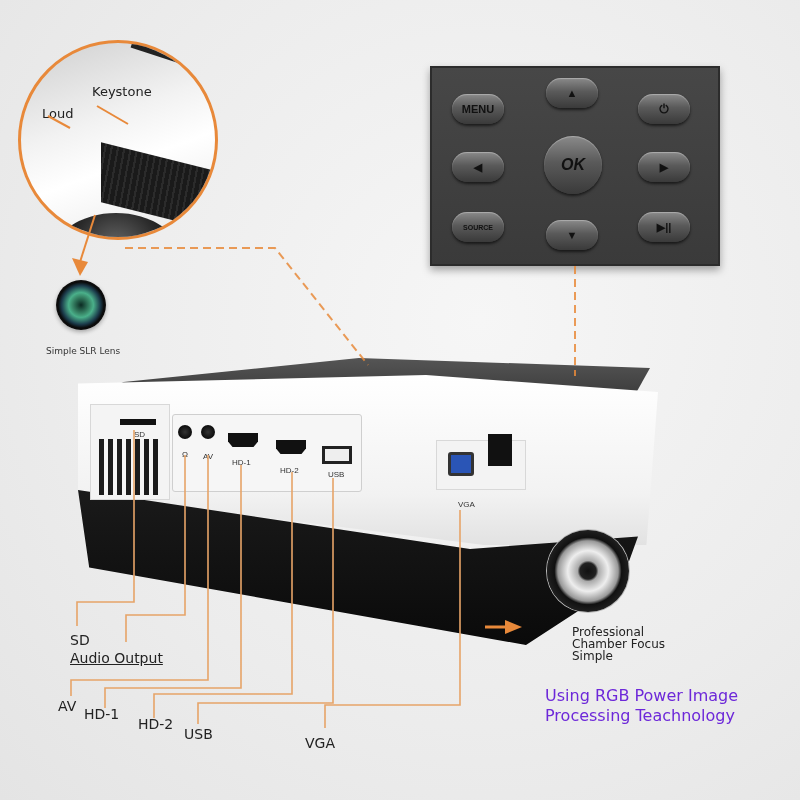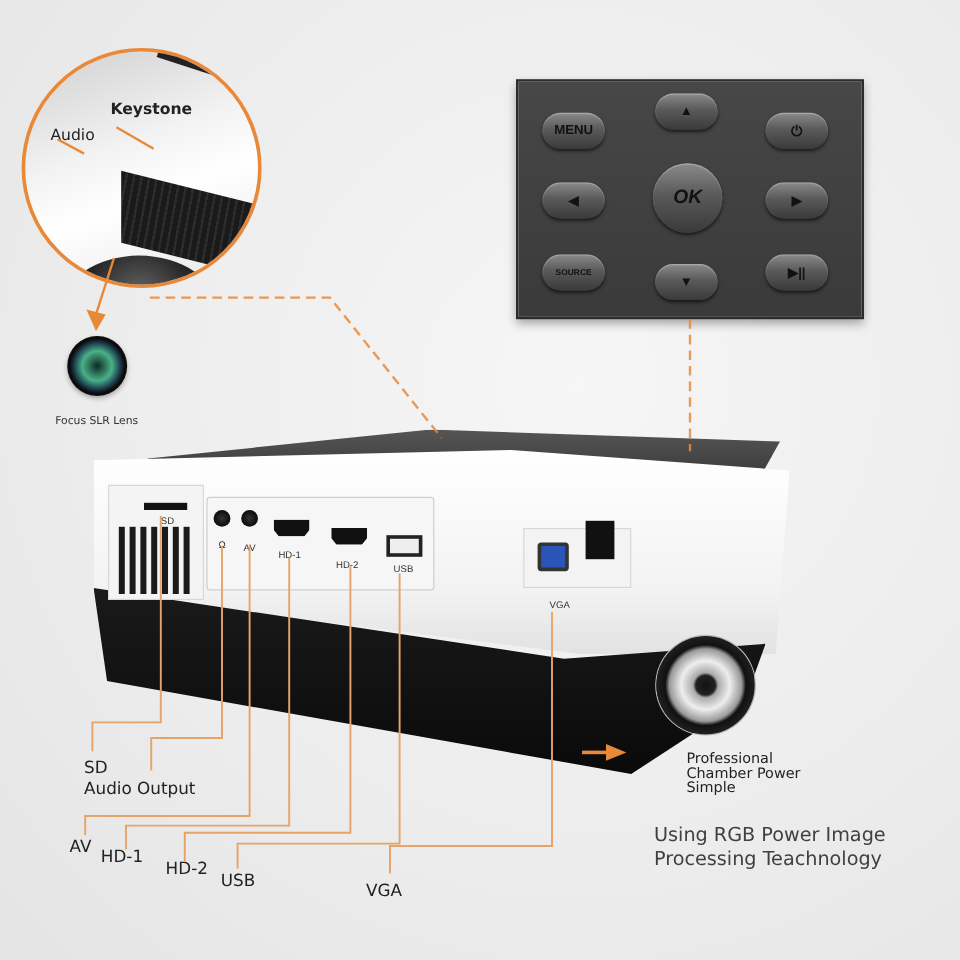--- a/index.html
+++ b/index.html
@@ -93,35 +93,35 @@
 
   
   .speaker {
     left: 547px; top: 530px; width: 82px; height: 82px; border-radius: 50%;
     background: radial-gradient(circle, #111 0%, #222 14%, #aaa 18%, #eee 35%, #999 52%, #111 58%, #2a2a2a 80%, #0a0a0a 100%);
     box-shadow: 0 0 0 1px #bbb;
   }
   .speaker-label { left: 556px; top: 626px; font-size: 12px; line-height: 12px; color: #222; margin-left: 16px; }
 
   .legend { font-size: 14px; color: #222; }
-  .tagline { left: 545px; top: 686px; font-size: 16px; line-height: 20px; color: #404040; }
+  .tagline { left: 545px; top: 686px; font-size: 16px; line-height: 20px; color: #6d28d9; }
 </style>
 </head>
 <body>
 
 <div class="abs zoom-circle">
   <div class="topbar"></div>
   <div class="slot"></div>
   <div class="lens"></div>
 </div>
-<div class="abs zoom-label" style="left:92px; top:84px;font-weight:bold;">Keystone</div>
-<div class="abs zoom-label" style="left:42px; top:106px;">Audio</div>
+<div class="abs zoom-label" style="left:92px; top:84px;">Keystone</div>
+<div class="abs zoom-label" style="left:42px; top:106px;">Loud</div>
 
 <div class="abs lens-icon"></div>
-<div class="abs lens-label">Focus SLR Lens</div>
+<div class="abs lens-label">Simple SLR Lens</div>
 
 <div class="abs remote">
   <div class="rbtn" style="left:20px; top:26px;">MENU</div>
   <div class="rbtn" style="left:114px; top:10px;">▲</div>
   <div class="rbtn" style="left:206px; top:26px; font-size:12px;">⏻</div>
   <div class="rbtn" style="left:20px; top:84px;">◀</div>
   <div class="rbtn ok" style="left:112px; top:68px;">OK</div>
   <div class="rbtn" style="left:206px; top:84px;">▶</div>
   <div class="rbtn small" style="left:20px; top:144px;">SOURCE</div>
   <div class="rbtn" style="left:114px; top:152px;">▼</div>
@@ -157,21 +157,21 @@
 <div class="abs port-label" style="left:328px; top:470px;">USB</div>
 
 <div class="abs vga-panel"></div>
 <div class="abs vga"></div>
 <div class="abs ir"></div>
 <div class="abs port-label" style="left:458px; top:500px;">VGA</div>
 
 <div class="abs speaker"></div>
 <div class="abs speaker-label">
   <div>Professional</div>
-  <div>Chamber Power</div>
+  <div>Chamber Focus</div>
   <div>Simple</div>
 </div>
 
 <svg class="overlay" viewBox="0 0 800 800">
   <g stroke="#e8893a" stroke-width="2" fill="none" stroke-dasharray="8 5" opacity="0.85">
     <path d="M125 248 L275 248 L368 365"></path>
     <path d="M575 266 L575 376"></path>
   </g>
   <g stroke="#e8893a" stroke-width="2" fill="none">
     <path d="M48 116 L70 128"></path>
@@ -186,21 +186,21 @@
     <path d="M185 455 L185 615 L126 615 L126 642"></path>
     <path d="M208 455 L208 680 L71 680 L71 696"></path>
     <path d="M241 465 L241 688 L105 688 L105 708"></path>
     <path d="M292 472 L292 694 L154 694 L154 718"></path>
     <path d="M333 478 L333 703 L198 703 L198 724"></path>
     <path d="M460 510 L460 705 L325 705 L325 728"></path>
   </g>
 </svg>
 
 <div class="abs legend" style="left:70px; top:632px;">SD</div>
-<div class="abs legend" style="left:70px; top:650px;">Audio Output</div>
+<div class="abs legend" style="left:70px; top:650px;text-decoration:underline;">Audio Output</div>
 <div class="abs legend" style="left:58px; top:698px;">AV</div>
 <div class="abs legend" style="left:84px; top:706px;">HD-1</div>
 <div class="abs legend" style="left:138px; top:716px;">HD-2</div>
 <div class="abs legend" style="left:184px; top:726px;">USB</div>
 <div class="abs legend" style="left:305px; top:735px;">VGA</div>
 
 <div class="abs tagline">
   <div>Using RGB Power Image</div>
   <div>Processing Teachnology</div>
 </div>

